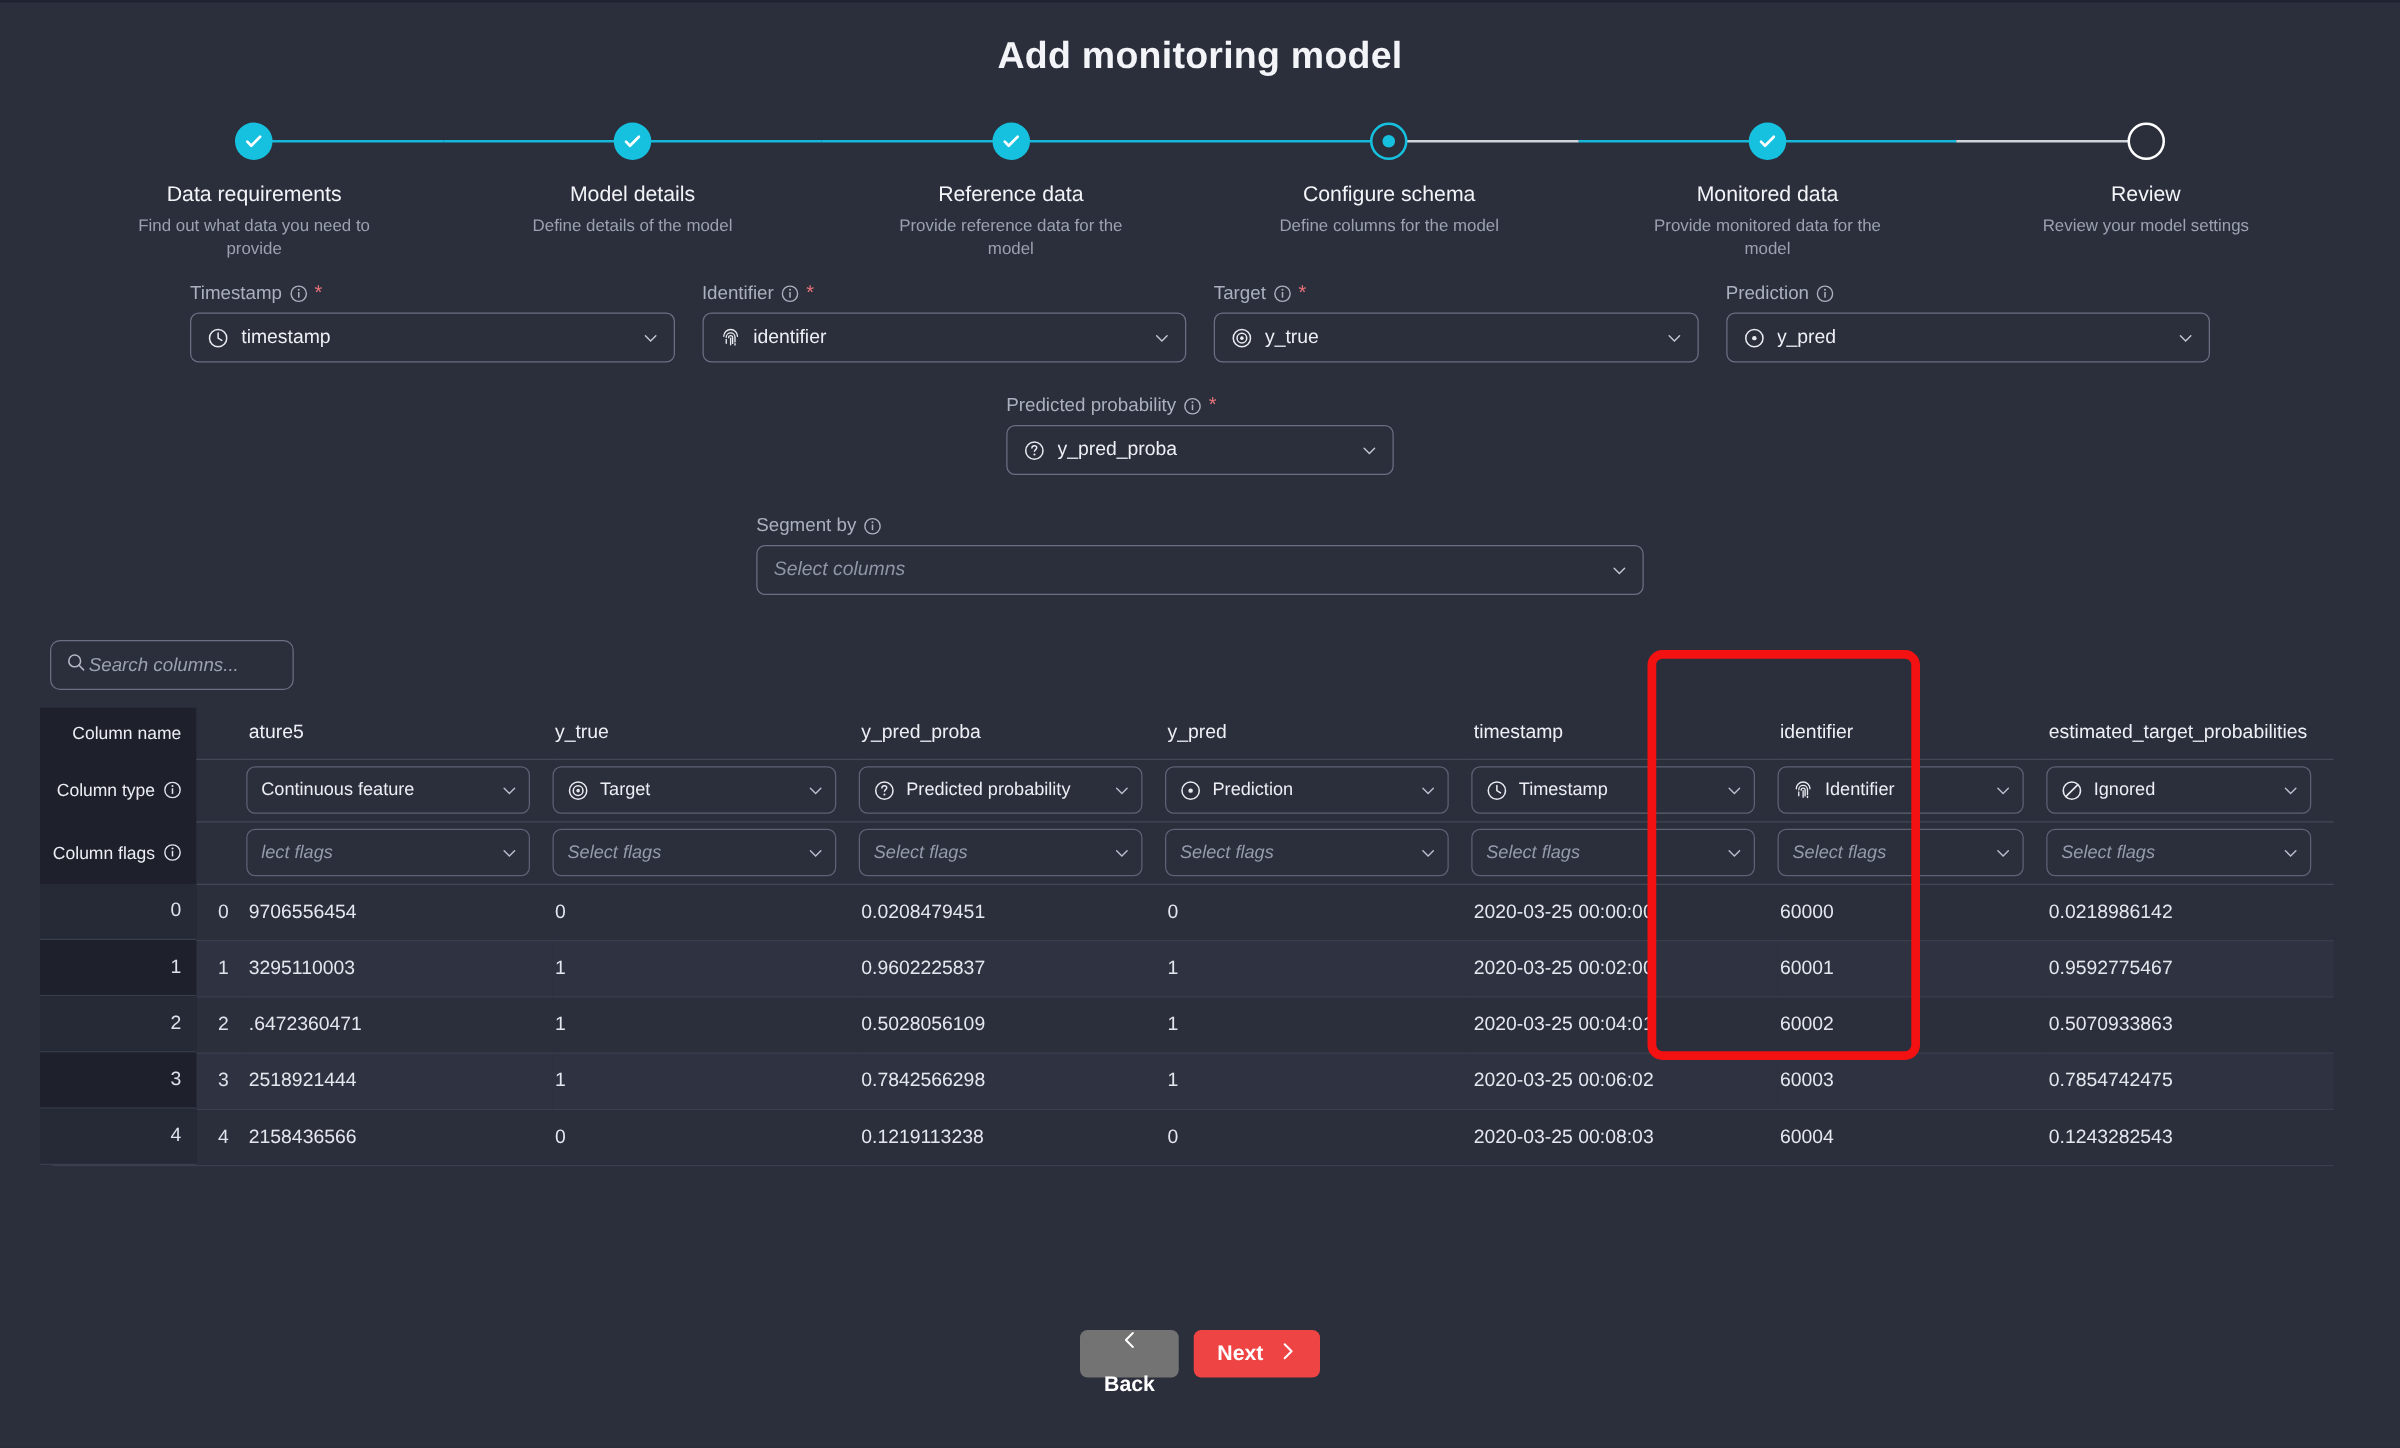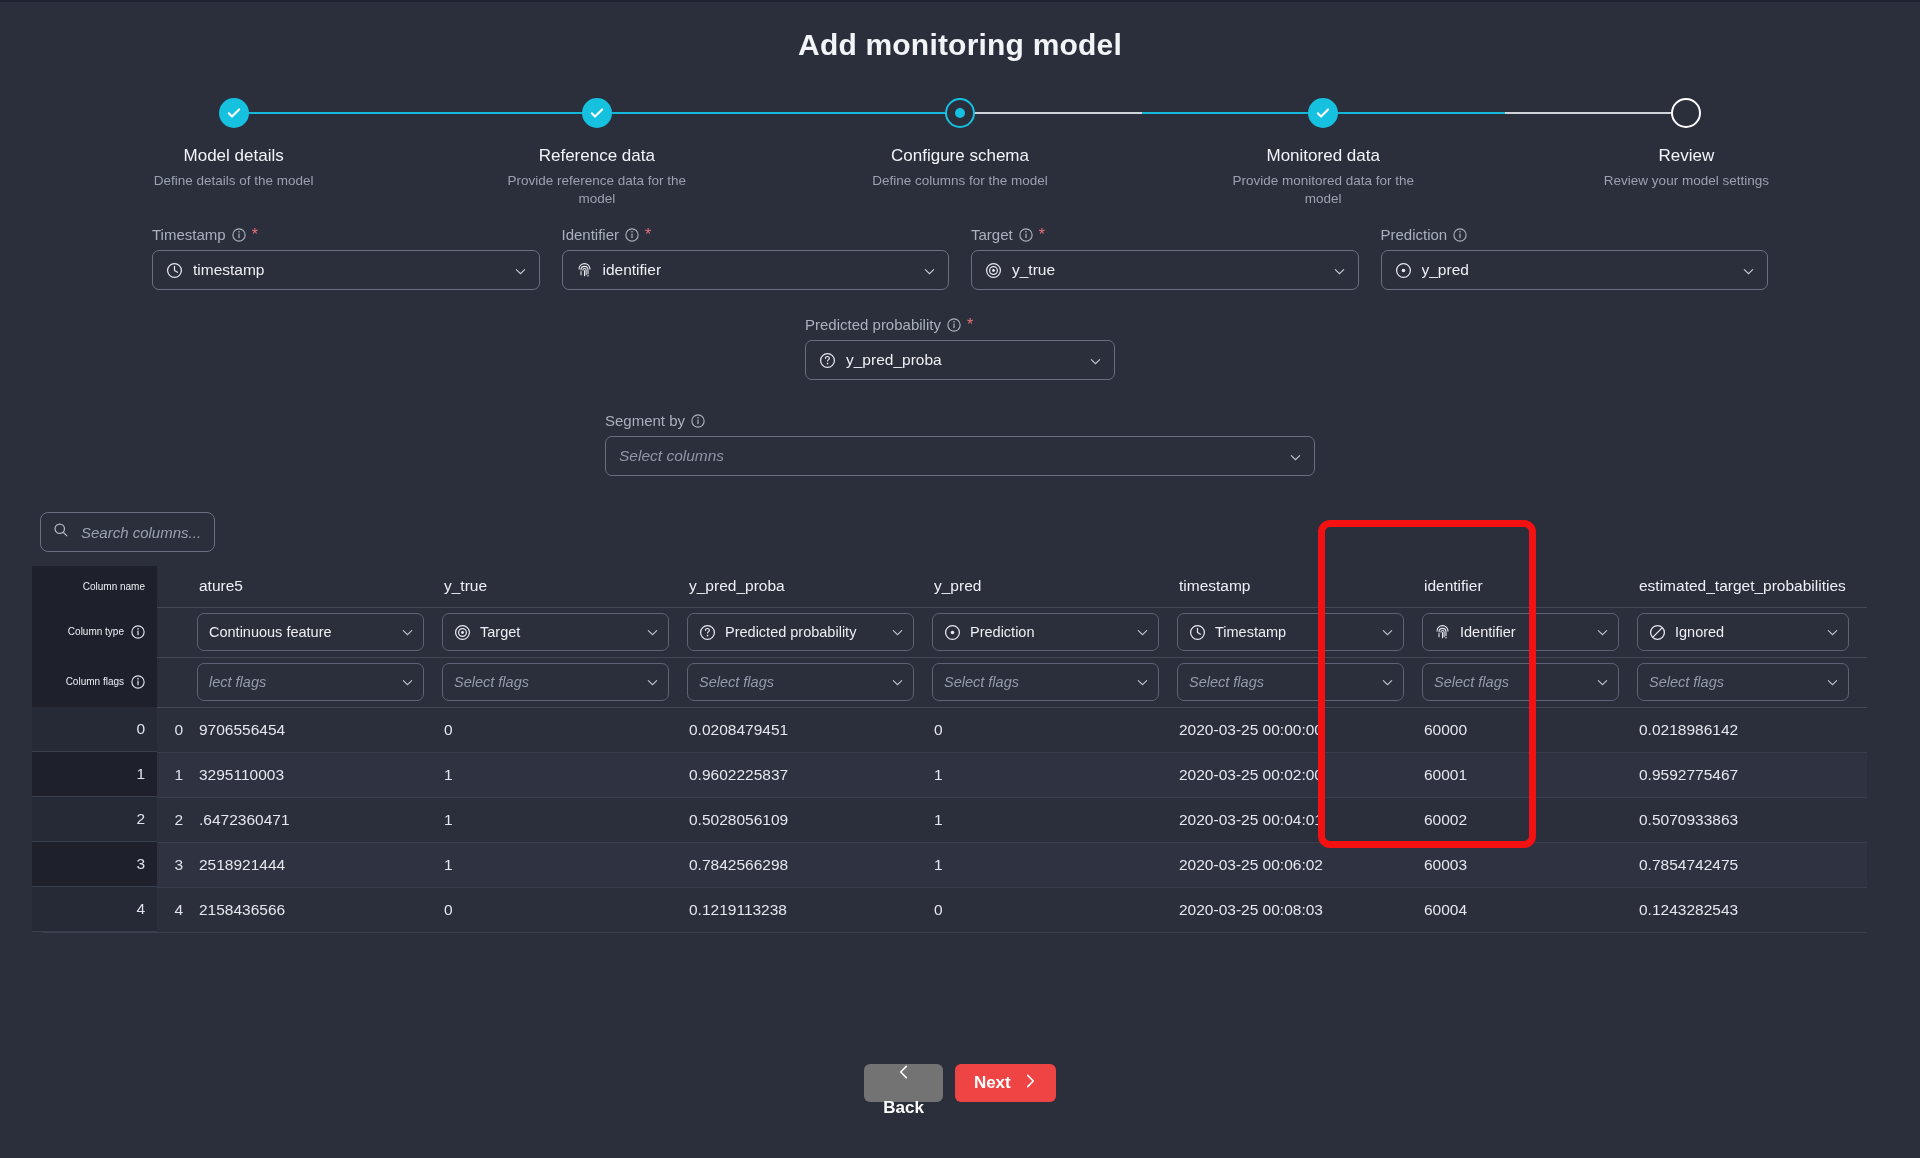--- a/index.html
+++ b/index.html
@@ -150,27 +150,26 @@
     margin: 26px auto 0;
   }
   .segment-field {
     width: 710px;
     margin: 32px auto 0;
   }
 
   
   .search-wrap { padding: 36px 0 0 40px; }
   .search {
-    width: 175px;
+    width: 195px;
     height: 40px;
     border: 1px solid #6a7082;
     border-radius: 8px;
     display: flex;
     align-items: center;
-    gap: 10px;
     padding: 0 12px;
   }
   .search input {
     flex: 1;
     background: transparent;
     border: none;
     outline: none;
     font-family: "Liberation Sans", sans-serif;
     font-size: 15px;
     font-style: italic;
@@ -252,21 +251,21 @@
     background: #1e212c;
     pointer-events: none;
   }
   .sticky-left .sl-row {
     display: flex;
     align-items: center;
     justify-content: flex-end;
     gap: 7px;
     padding-right: 12px;
     color: #eceef4;
-    font-size: 10px;
+    font-size: 14px;
     border-bottom: 1px solid transparent;
   }
   .sticky-left .sl-row.r1 { height: 41px; }
   .sticky-left .sl-row.r2 { height: 50px; }
   .sticky-left .sl-row.r3 { height: 50px; }
   .sticky-left .sl-idx {
     height: 45px;
     display: flex;
     align-items: center;
     justify-content: flex-end;
@@ -320,20 +319,32 @@
 </style>
 </head>
 <body>
 
 <div class="page">
 
   <div class="title">Add monitoring model</div>
 
   <div class="stepper">
     <div class="steps-row" id="steps-row">
+        <div class="step done">
+          <div class="dot-wrap">
+            <span class="line-r"></span>
+            <div class="dot done">
+              <svg viewBox="0 0 18 18">
+                <path d="M3.8 9.3l3.2 3.3 7.1-7.2" fill="none" stroke="#ffffff" stroke-width="2.1" stroke-linecap="round" stroke-linejoin="round"></path>
+              </svg>
+            </div>
+          </div>
+          <div class="step-label">Data requirements</div>
+          <div class="step-desc">Find out what data you need to provide</div>
+        </div>
         <div class="step done">
           <div class="dot-wrap">
             <span class="line-l"></span>
             <span class="line-r"></span>
             <div class="dot done">
               <svg viewBox="0 0 18 18">
                 <path d="M3.8 9.3l3.2 3.3 7.1-7.2" fill="none" stroke="#ffffff" stroke-width="2.1" stroke-linecap="round" stroke-linejoin="round"></path>
               </svg>
             </div>
           </div>

